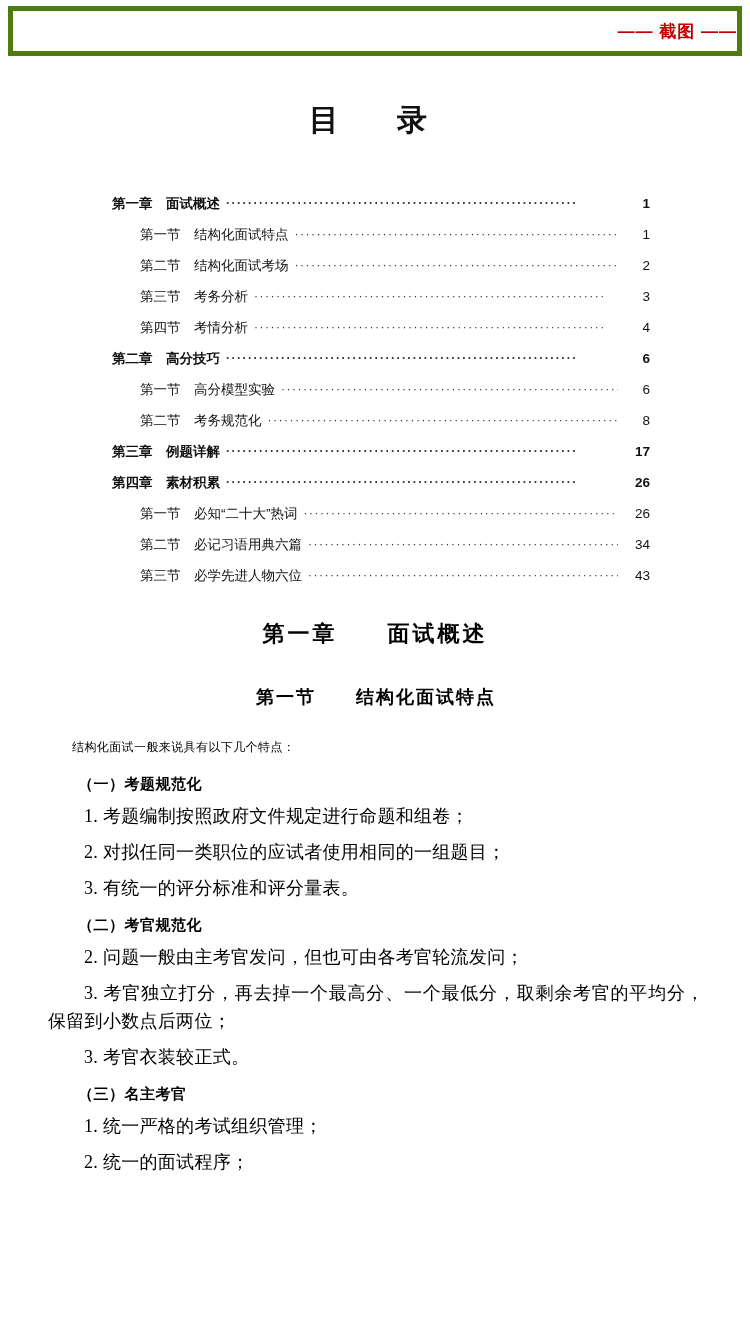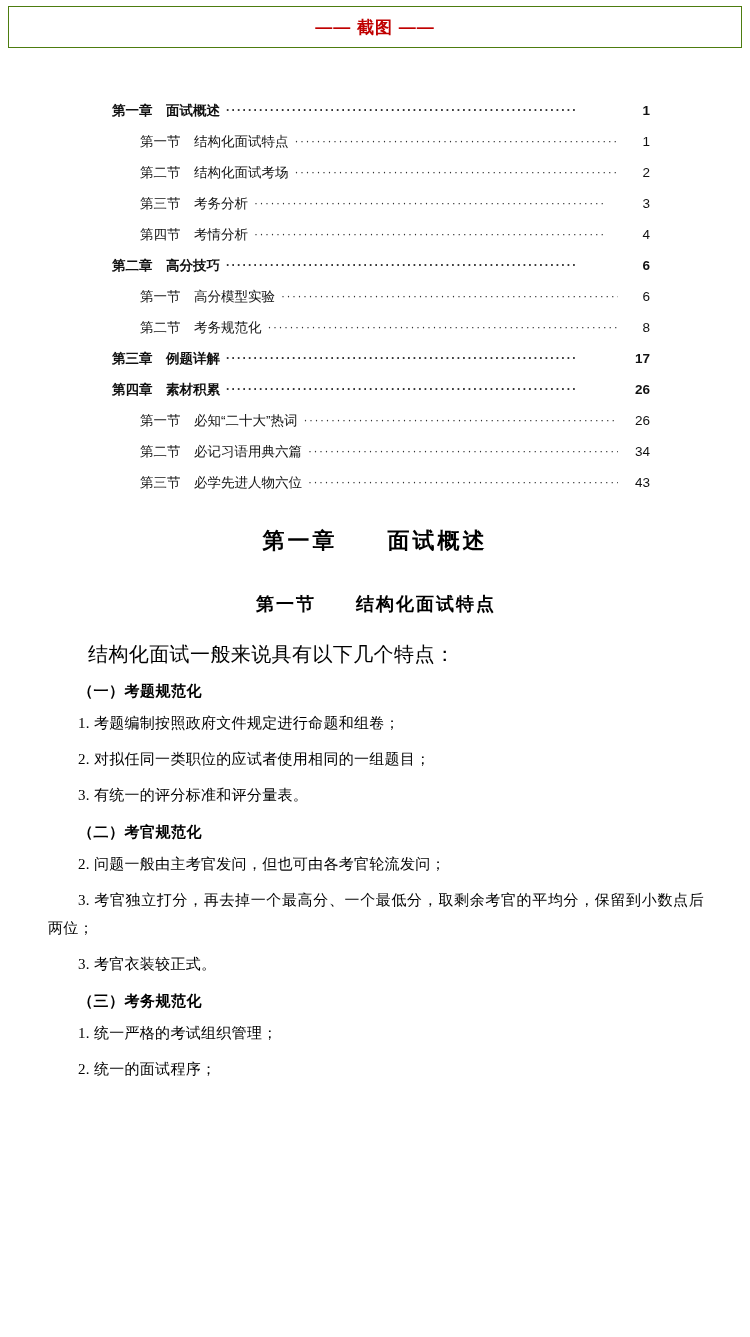--- a/index.html
+++ b/index.html
@@ -17,25 +17,25 @@
   .page {
     position: relative;
     width: 750px;
     height: 1337px;
     box-sizing: border-box;
   }
 
   
   .banner {
     margin: 6px 8px 0 8px;
-    border: 1px solid #4d7c0f;
+    border: 5px solid #4d7c0f;
     height: 40px;
     display: flex;
     align-items: center;
-    justify-content: center;
+    justify-content: flex-end;
   }
   .banner-text {
     color: #c00000;
     font-family: "Liberation Sans", "DejaVu Sans", sans-serif;
     font-weight: bold;
     font-size: 17px;
     letter-spacing: 1px;
   }
 
   
@@ -115,53 +115,54 @@
   .section-title {
     text-align: center;
     font-family: "Liberation Sans", "DejaVu Sans", sans-serif;
     font-size: 18px;
     font-weight: bold;
     letter-spacing: 2px;
     margin-top: 36px;
     margin-bottom: 0;
   }
   p.lead {
-    font-size: 20px;
+    font-size: 12px;
     line-height: 28px;
     margin: 24px 0 0 0;
     text-indent: 2em;
     letter-spacing: 0.4px;
   }
   .sub-head {
     font-family: "Liberation Sans", "DejaVu Sans", sans-serif;
     font-weight: bold;
     font-size: 15px;
     margin: 14px 0 0 0;
     text-indent: 2em;
     letter-spacing: 0.5px;
   }
   p.item {
-    font-size: 15px;
+    font-size: 18px;
     line-height: 28px;
     margin: 8px 0 0 0;
     text-indent: 2em;
     text-align: justify;
     text-justify: inter-ideograph;
     letter-spacing: 0.3px;
   }
 </style>
 </head>
 <body>
 
 <div class="page">
 
   <div class="banner">
     <span class="banner-text">—— 截图 ——</span>
   </div>
 
+  <div class="toc-title">目　录</div>
 
   <div class="toc">
 
     <div class="toc-row level1">
       <span class="toc-label">第一章　面试概述</span>
       <span class="toc-dots">································································</span>
       <span class="toc-page">1</span>
     </div>
 
     <div class="toc-row level2">
@@ -250,19 +251,19 @@
     <p class="sub-head">（一）考题规范化</p>
     <p class="item">1. 考题编制按照政府文件规定进行命题和组卷；</p>
     <p class="item">2. 对拟任同一类职位的应试者使用相同的一组题目；</p>
     <p class="item">3. 有统一的评分标准和评分量表。</p>
 
     <p class="sub-head">（二）考官规范化</p>
     <p class="item">2. 问题一般由主考官发问，但也可由各考官轮流发问；</p>
     <p class="item">3. 考官独立打分，再去掉一个最高分、一个最低分，取剩余考官的平均分，保留到小数点后两位；</p>
     <p class="item">3. 考官衣装较正式。</p>
 
-    <p class="sub-head">（三）考务规范化</p>
+    <p class="sub-head">（三）名主考官</p>
     <p class="item">1. 统一严格的考试组织管理；</p>
     <p class="item">2. 统一的面试程序；</p>
 
   </div>
 
 </div>
 
 </body></html>

